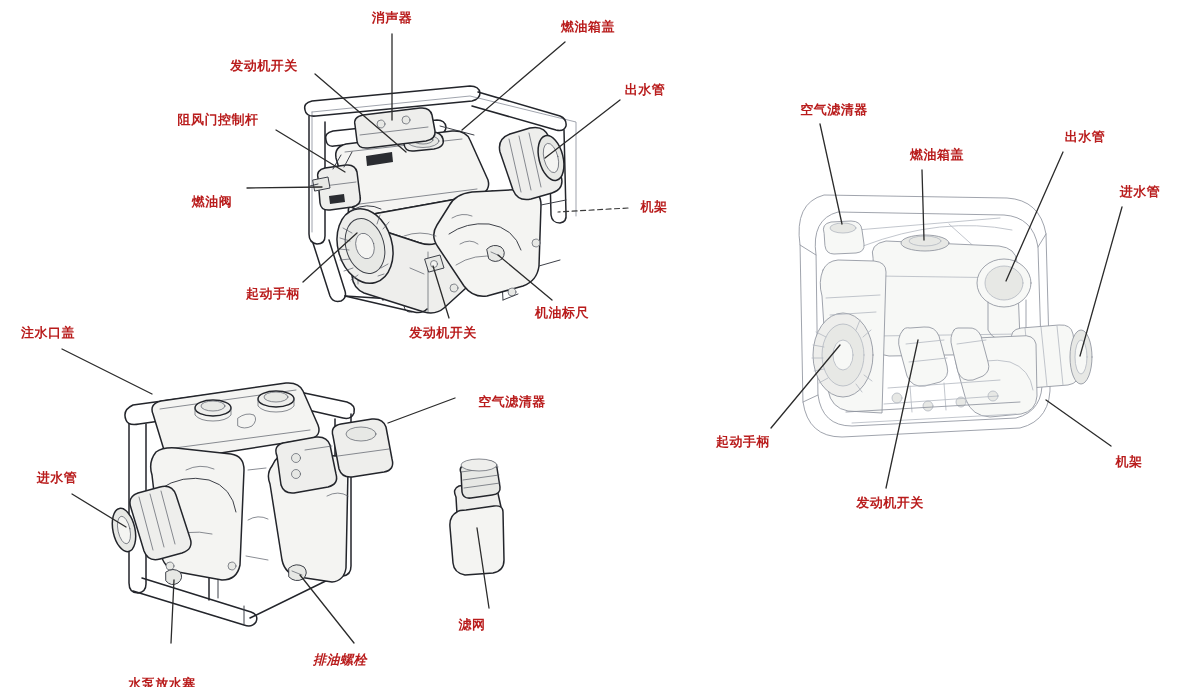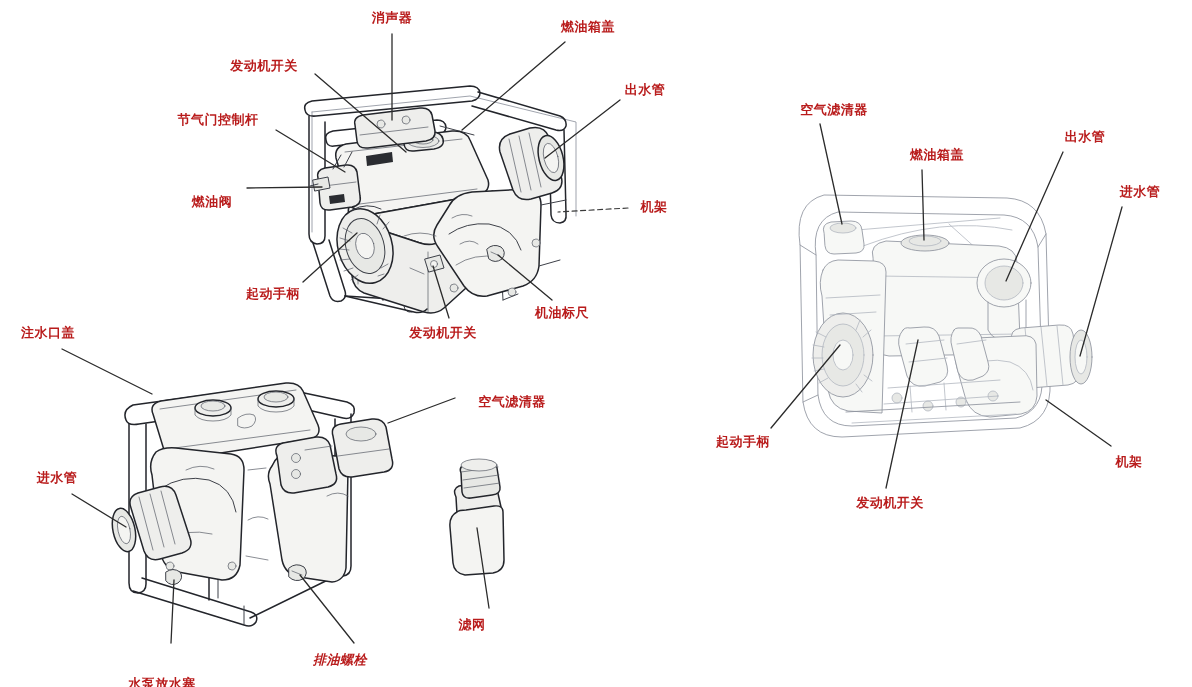--- a/index.html
+++ b/index.html
@@ -413,21 +413,21 @@
       <path class="leader" d="M1122 207 L1080 356"></path>
       <path class="leader" d="M771 428 L840 345"></path>
       <path class="leader" d="M886 488 L918 340"></path>
       <path class="leader" d="M1111 446 L1046 400"></path>
     </g>
   </svg>
 
   <div class="label anchor-mid" style="left:392px; top:18px;">消声器</div>
   <div class="label anchor-mid" style="left:588px; top:27px;">燃油箱盖</div>
   <div class="label anchor-mid" style="left:264px; top:66px;">发动机开关</div>
-  <div class="label anchor-mid" style="left:218px; top:120px;">节气门控制杆</div>
+  <div class="label anchor-mid" style="left:218px; top:120px;">阻风门控制杆</div>
   <div class="label anchor-mid" style="left:645px; top:90px;">出水管</div>
   <div class="label anchor-mid" style="left:212px; top:186px;margin-top:16px;">燃油阀</div>
   <div class="label anchor-mid" style="left:654px; top:207px;">机架</div>
   <div class="label anchor-mid" style="left:273px; top:294px;">起动手柄</div>
   <div class="label anchor-mid" style="left:443px; top:333px;">发动机开关</div>
   <div class="label anchor-mid" style="left:562px; top:313px;text-align:center;">机油标尺</div>
 
   <div class="label anchor-mid" style="left:48px;  top:333px;">注水口盖</div>
   <div class="label anchor-mid" style="left:512px; top:402px;">空气滤清器</div>
   <div class="label anchor-mid" style="left:57px;  top:478px;">进水管</div>

